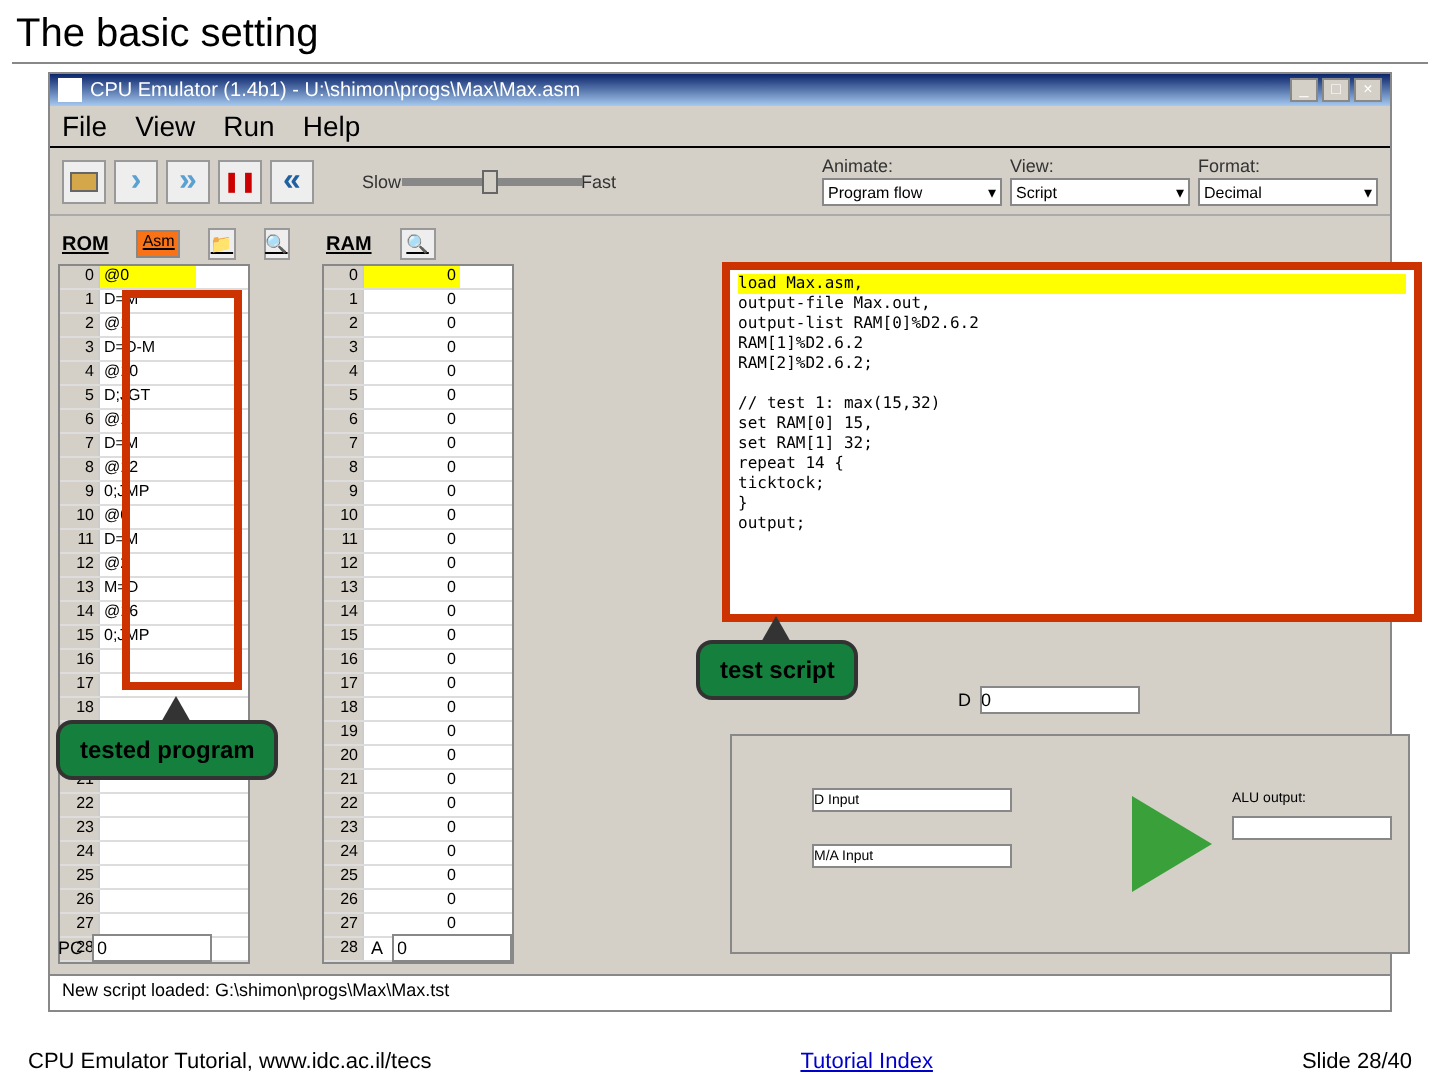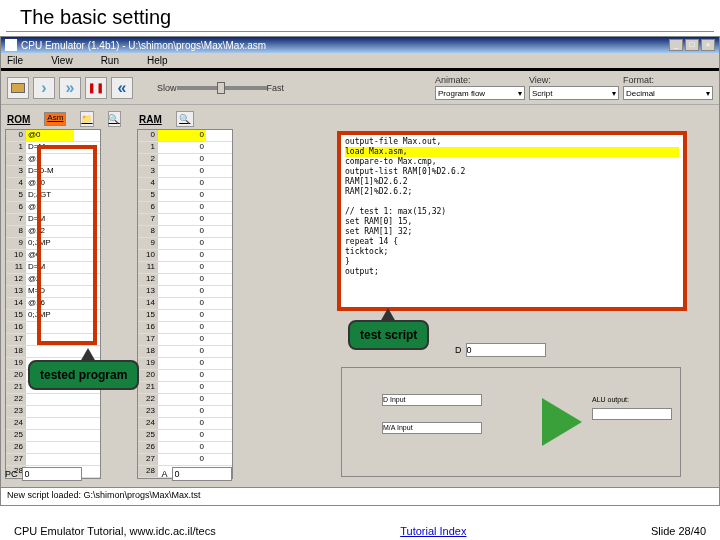--- a/index.html
+++ b/index.html
@@ -1,24 +1,24 @@
 <!DOCTYPE html>
 <html><head>
 <meta charset="utf-8">
 <style>
   * { box-sizing: border-box; margin: 0; padding: 0; }
   body { font-family: Arial, sans-serif; font-size: 11px; width: 720px; height: 540px; background: #fff; position: relative; overflow: hidden; }
-  .slide-title { font-size: 20px; font-weight: normal; padding: 6px 20px 2px; }
+  .slide-title { font-size: 20px; font-weight: normal; padding: 6px 8px 2px; }
   .hr { border-top: 1px solid #888; margin: 0 6px 4px; }
-  .app-window { margin: 0 0; border: 1px solid #888; background: #d4d0c8; position: relative; height: 470px; }
+  .app-window { margin: 0 24px; border: 1px solid #888; background: #d4d0c8; position: relative; height: 470px; }
   .titlebar { background: linear-gradient(#0a246a,#a6caf0); color: #fff; font-size: 10px; padding: 2px 4px; display: flex; align-items: center; justify-content: space-between; }
   .titlebar-icon { width: 12px; height: 12px; background: #fff; display: inline-block; margin-right: 4px; }
   .winbtns { display: flex; gap: 2px; }
   .winbtn { width: 14px; height: 12px; background: #d4d0c8; border: 1px solid #888; font-size: 8px; text-align: center; line-height: 10px; }
-  .menubar { background: #d4d0c8; padding: 2px 6px; font-size: 10px; display: flex; gap: 28px; border-bottom: 3px solid #000000; }
+  .menubar { background: #d4d0c8; padding: 2px 6px; font-size: 14px; display: flex; gap: 14px; border-bottom: 1px solid #000000; }
   .toolbar { background: #d4d0c8; padding: 3px 6px; display: flex; align-items: center; gap: 4px; border-bottom: 1px solid #aaa; height: 34px; }
   .tbtn { width: 22px; height: 22px; border: 1px solid #999; background: #eee; display: flex; align-items: center; justify-content: center; }
   .open-icon { width: 14px; height: 10px; background: #d4a84a; border: 1px solid #666; }
   .chev { font-size: 16px; color: #5aa0d0; font-weight: bold; }
   .chev.dark { color: #2060a0; }
   .slider-area { flex: 1; display: flex; align-items: center; gap: 0; margin-left: 20px; }
   .slider { width: 90px; height: 4px; background: #888; position: relative; }
   .slider-thumb { position: absolute; left: 40px; top: -4px; width: 8px; height: 12px; background: #d4d0c8; border: 1px solid #666; }
   .lbl { font-size: 9px; color: #333; }
   .combos { display: flex; gap: 4px; }
@@ -375,23 +375,22 @@
           <div class="table-row">
             <div class="c0">28</div>
             <div class="c1r">0</div>
           </div>
         </div>
     </div>
   </div>
 
   <div class="rom-box"></div>
   <div class="script-box" id="script-box">
+      <div style="background: rgb(255, 255, 0);">load Max.asm,</div>
       <div>output-file Max.out,</div>
-      <div style="background: rgb(255, 255, 0);">load Max.asm,</div>
-      <div>compare-to Max.cmp,</div>
       <div>output-list RAM[0]%D2.6.2</div>
       <div>            RAM[1]%D2.6.2</div>
       <div>            RAM[2]%D2.6.2;</div>
       <div>&nbsp;</div>
       <div>// test 1: max(15,32)</div>
       <div>set RAM[0] 15,</div>
       <div>set RAM[1] 32;</div>
       <div>repeat 14 {</div>
       <div>  ticktock;</div>
       <div>}</div>

